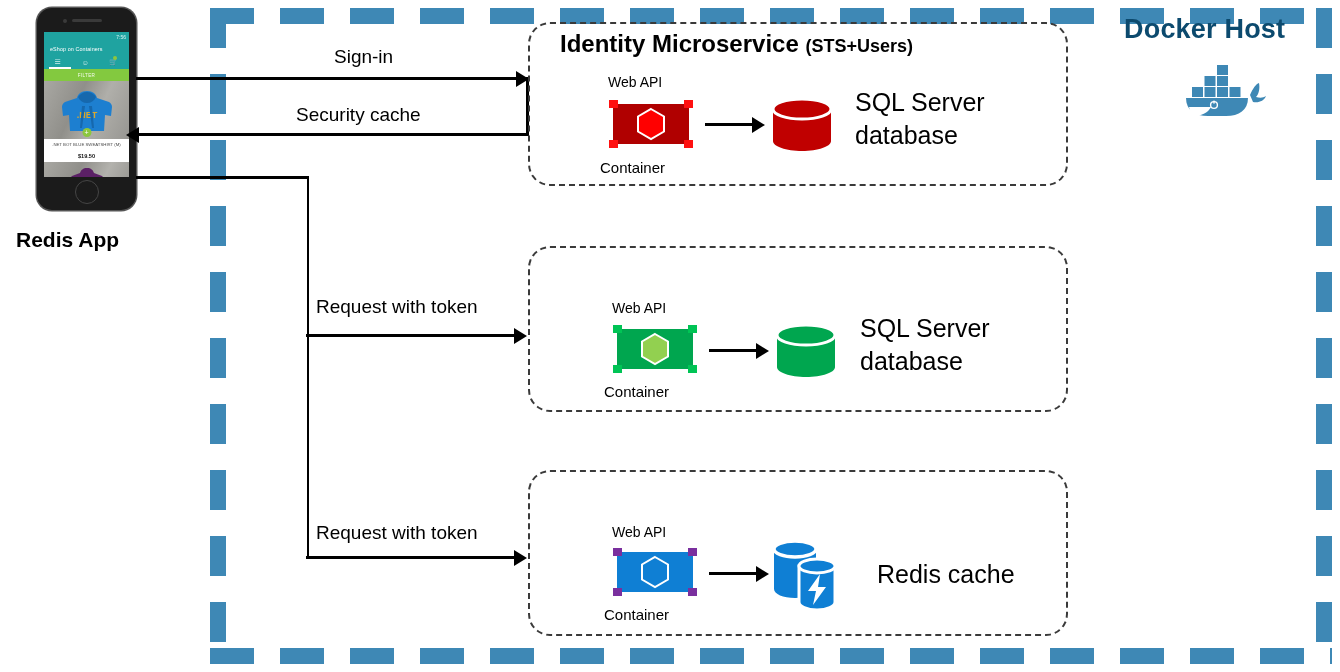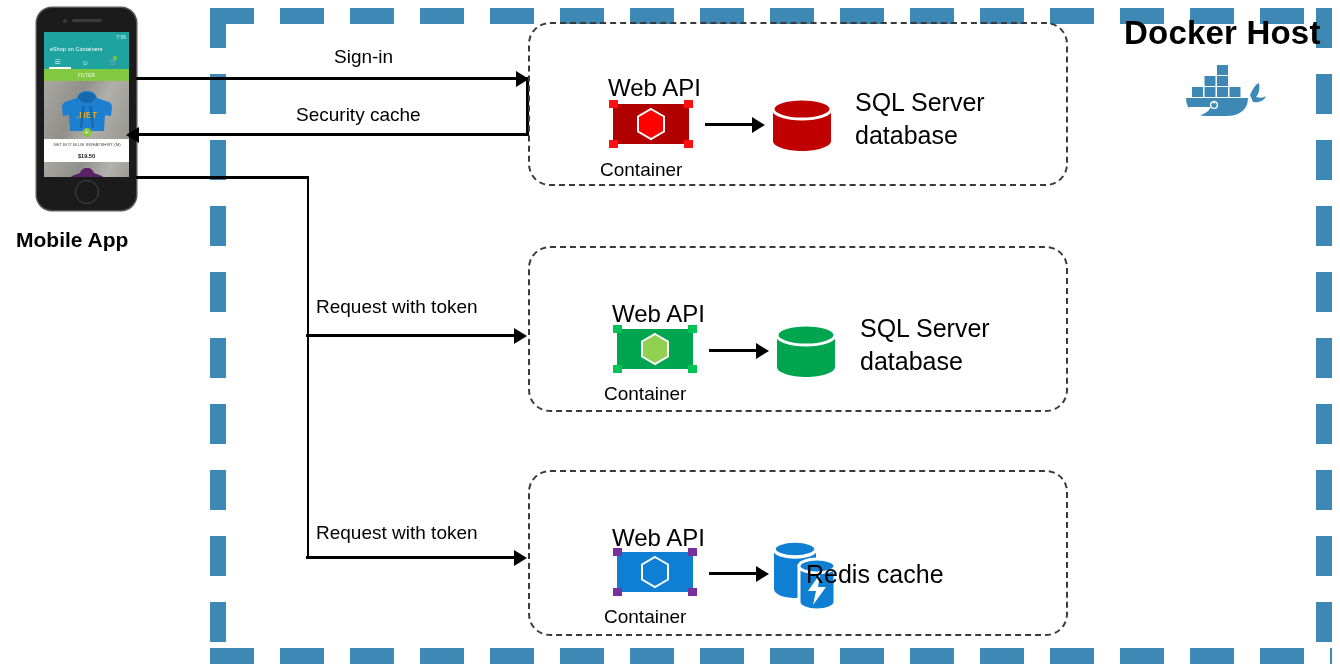--- a/index.html
+++ b/index.html
@@ -11,22 +11,22 @@
   .host-edge{position:absolute;background:transparent;}
   .host-top{left:210px;top:8px;width:1122px;height:16px;
     background:repeating-linear-gradient(to right,#3e88b5 0 44px,transparent 44px 70px);}
   .host-bottom{left:210px;top:648px;width:1122px;height:16px;
     background:repeating-linear-gradient(to right,#3e88b5 0 44px,transparent 44px 70px);}
   .host-left{left:210px;top:8px;width:16px;height:656px;
     background:repeating-linear-gradient(to bottom,#3e88b5 0 40px,transparent 40px 66px);}
   .host-right{left:1316px;top:8px;width:16px;height:656px;
     background:repeating-linear-gradient(to bottom,#3e88b5 0 40px,transparent 40px 66px);}
 
-  .docker-title{position:absolute;left:1124px;top:14px;font-size:33px;font-weight:bold;
-    color:#000000;letter-spacing:.2px;white-space:nowrap;}
+  .docker-title{position:absolute;left:1124px;top:14px;font-size:27px;font-weight:bold;
+    color:#0c4a6e;letter-spacing:.2px;white-space:nowrap;}
   .docker-logo{position:absolute;left:1162px;top:55px;width:124px;height:62px;}
 
   
   .phone{position:absolute;left:37px;top:8px;width:99px;height:202px;
     background:#1b1b1b;border-radius:15px;box-shadow:0 0 0 1.5px #555;}
   .phone-speaker{position:absolute;left:50%;top:11px;transform:translateX(-50%);
     width:30px;height:3px;background:#3a3a3a;border-radius:2px;}
   .phone-dot{position:absolute;left:26px;top:11px;width:4px;height:4px;border-radius:50%;background:#3a3a3a;}
   .phone-screen{position:absolute;left:7px;top:24px;width:85px;height:145px;background:#fff;overflow:hidden;}
   .ps-status{height:10px;background:#1fa3a0;position:relative;}
@@ -54,22 +54,22 @@
   .phone-home{position:absolute;left:50%;bottom:6px;transform:translateX(-50%);
     width:22px;height:22px;border-radius:50%;border:1.6px solid #454545;}
   .mobile-label{position:absolute;left:16px;top:228px;font-size:21px;font-weight:bold;white-space:nowrap;}
 
   
   .svc{position:absolute;border:2.4px dashed #3a3a3a;border-radius:22px;}
   .svc-title{position:absolute;font-size:24px;font-weight:bold;white-space:nowrap;}
   .svc-sub{font-size:18px;font-weight:bold;}
 
   
-  .capi{position:absolute;font-size:24px;white-space:nowrap;}
-  .ccap{position:absolute;font-size:19px;white-space:nowrap;}
+  .capi{position:absolute;font-size:14px;white-space:nowrap;}
+  .ccap{position:absolute;font-size:15px;white-space:nowrap;}
   .cicon{position:absolute;width:88px;height:48px;}
 
   
   .dbicon{position:absolute;}
   .dblabel{position:absolute;font-size:25px;line-height:33px;white-space:nowrap;}
 
   
   .ln{position:absolute;background:#000;}
   .hline{height:2.6px;}
   .vline{width:2.6px;}
@@ -139,21 +139,21 @@
       <div class="ps-name">.NET BOT BLUE SWEATSHIRT (M)</div>
       <div class="ps-price">$19.50</div>
       <div class="ps-photo2">
         <svg width="36" height="26" viewBox="0 0 36 26" style="position:absolute;left:50%;top:4px;transform:translateX(-50%)">
           <path d="M18 2c-4 0-6 2-7 5L3 10c-1 1-2 2-2 4l1 6 4-1 1 7h22l1-7 4 1 1-6c0-2-1-3-2-4l-8-3c-1-3-3-5-7-5z" fill="#5b2066"></path>
         </svg>
       </div>
     </div>
     <div class="phone-home"></div>
   </div>
-  <div class="mobile-label">Mobile App</div>
+  <div class="mobile-label">Redis App</div>
 
   <div class="flowlabel" style="left:334px;top:46px;">Sign-in</div>
   <div class="ln hline" style="left:136px;top:77px;width:385px;"></div>
   <div class="arrowhead ar-right" style="left:516px;top:70.5px;"></div>
 
   <div class="flowlabel" style="left:296px;top:104px;">Security cache</div>
   <div class="ln hline" style="left:136px;top:133px;width:393px;"></div>
   <div class="ln vline" style="left:526.4px;top:77px;height:58px;"></div>
   <div class="arrowhead ar-left" style="left:126px;top:126.5px;"></div>
 
@@ -162,20 +162,24 @@
 
   <div class="flowlabel" style="left:316px;top:296px;">Request with token</div>
   <div class="ln hline" style="left:306px;top:334px;width:212px;"></div>
   <div class="arrowhead ar-right" style="left:514px;top:327.5px;"></div>
 
   <div class="flowlabel" style="left:316px;top:522px;">Request with token</div>
   <div class="ln hline" style="left:306px;top:556px;width:212px;"></div>
   <div class="arrowhead ar-right" style="left:514px;top:549.5px;"></div>
 
   <div class="svc" style="left:528px;top:22px;width:536px;height:160px;"></div>
+  <div class="svc-title" style="left:560px;top:30px;">
+    <span>Identity Microservice</span>
+    <span class="svc-sub">(STS+Users)</span>
+  </div>
   <div class="capi" style="left:608px;top:74px;">Web API</div>
   <div class="cicon" style="left:607px;top:100px;">
     <svg viewBox="0 0 88 48" width="88" height="48">
       <rect x="6" y="4" width="76" height="40" fill="#b00000"></rect>
       <polygon points="44,9 57,16.5 57,31.5 44,39 31,31.5 31,16.5" fill="#ff0000" stroke="#ffffff" stroke-width="2"></polygon>
       <g fill="#ff1010">
         <rect x="2" y="0" width="9" height="8"></rect>
           <rect x="77" y="0" width="9" height="8"></rect>
         <rect x="2" y="40" width="9" height="8"></rect>
           <rect x="77" y="40" width="9" height="8"></rect>
@@ -243,17 +247,17 @@
   <div class="arrowhead ar-right" style="left:756px;top:565.5px;"></div>
   <div class="dbicon" style="left:771px;top:533px;">
     <svg viewBox="0 0 74 78" width="74" height="78">
       <path d="M3 16v40c0 5 9 9 21 9s21-4 21-9V16z" fill="#0f7fd4"></path>
       <ellipse cx="24" cy="16" rx="21" ry="8" fill="#0f7fd4" stroke="#ffffff" stroke-width="3.4"></ellipse>
       <path d="M28 33v36c0 4.5 8 8 18 8s18-3.5 18-8V33z" fill="#0f7fd4" stroke="#ffffff" stroke-width="3"></path>
       <ellipse cx="46" cy="33" rx="18" ry="7" fill="#0f7fd4" stroke="#ffffff" stroke-width="3"></ellipse>
       <polygon points="49,41 37,58 45,58 42,72 55,54 47,54" fill="#ffffff"></polygon>
     </svg>
   </div>
-  <div class="dblabel" style="left:806px;top:558px;">
+  <div class="dblabel" style="left:877px;top:558px;">
     <div>Redis cache</div>
   </div>
 
 </div>
 
 </body></html>

